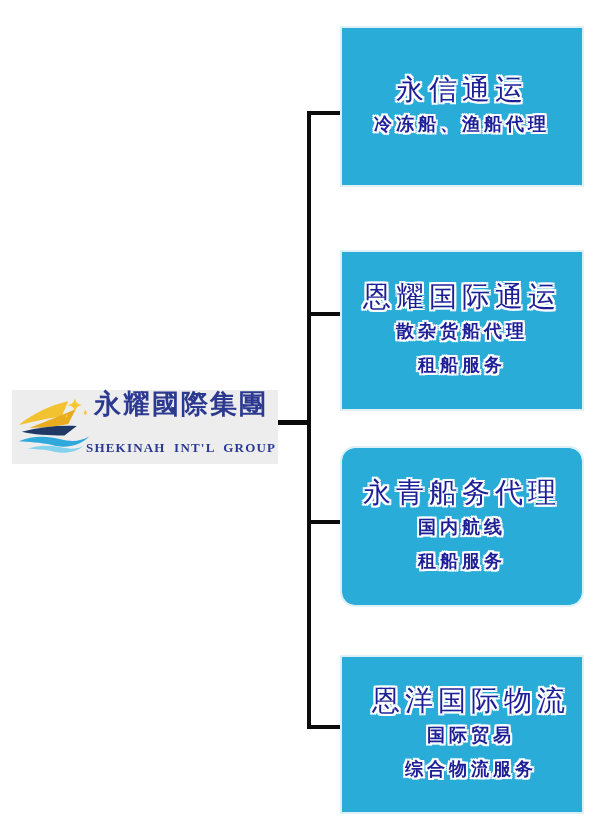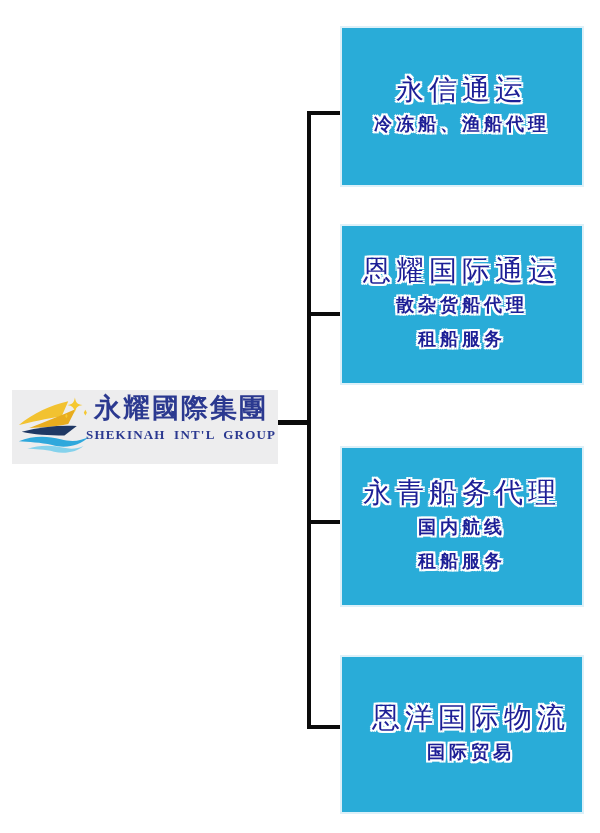--- a/index.html
+++ b/index.html
@@ -25,49 +25,49 @@
   .branch{left:307px;width:35px;height:4px;}
   .branch-1{top:111px;}
   .branch-2{top:312px;}
   .branch-3{top:520px;}
   .branch-4{top:725px;}
   .logo-link{left:278px;top:420px;width:33px;height:5px;}
   
   .logo-card{
     position:absolute;left:12px;top:390px;width:266px;height:74px;
     background:var(--logo-bg);
-    display:flex;align-items:flex-start;
-    padding:4px 6px 20px 4px;
+    display:flex;align-items:flex-end;
+    padding:4px 6px 8px 4px;
   }
   .logo-icon{flex:0 0 auto;width:76px;height:60px;margin-top:2px;}
   .logo-text{flex:1;display:flex;flex-direction:column;align-items:center;margin-left:-6px;}
   .logo-title{
     color:var(--logo-text);
     font-size:27px;font-weight:bold;
     letter-spacing:2px;line-height:1.1;
     white-space:nowrap;
   }
   .logo-subtitle{
     color:var(--logo-text);
     font-size:13px;font-weight:bold;
     letter-spacing:1.2px;word-spacing:4px;
-    line-height:1.2;margin-top:3px;
+    line-height:1.2;margin-top:21px;
     white-space:nowrap;
   }
   
   .node{
     position:absolute;left:342px;width:240px;height:157px;
     background:var(--box-bg);
     outline:2px solid var(--box-halo);
     display:flex;flex-direction:column;align-items:center;justify-content:center;
     text-align:center;
   }
   .node-1{top:28px;}
-  .node-2{top:226px;}
-  .node-3{top:448px;}
+  .node-2{top:252px;}
+  .node-3{top:448px;border-radius:13px;}
   .node-4{top:657px;height:155px;padding-left:18px;}
   .node-title{
     color:var(--box-text);
     font-size:28px;font-weight:normal;
     letter-spacing:5px;line-height:1.3;
     white-space:nowrap;
     text-shadow:
       -2px -2px 0 #fff, 0 -2px 0 #fff, 2px -2px 0 #fff,
       -2px  0   0 #fff,               2px  0   0 #fff,
       -2px  2px 0 #fff, 0  2px 0 #fff, 2px  2px 0 #fff;
@@ -140,16 +140,17 @@
     <div class="node-subs">
       <div class="node-sub">国内航线</div>
       <div class="node-sub">租船服务</div>
     </div>
   </div>
 
   <div class="node node-4">
     <div class="node-title">恩洋国际物流</div>
     <div class="node-subs">
       <div class="node-sub">国际贸易</div>
+      <div class="node-sub">综合物流服务</div>
     </div>
   </div>
 
 </div>
 
 </body></html>

